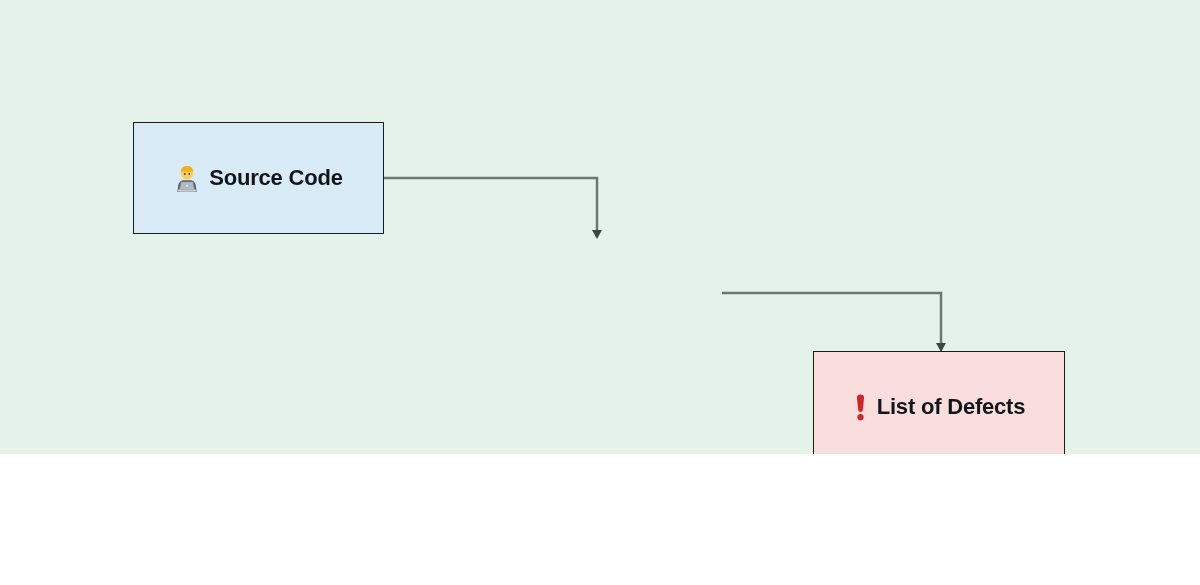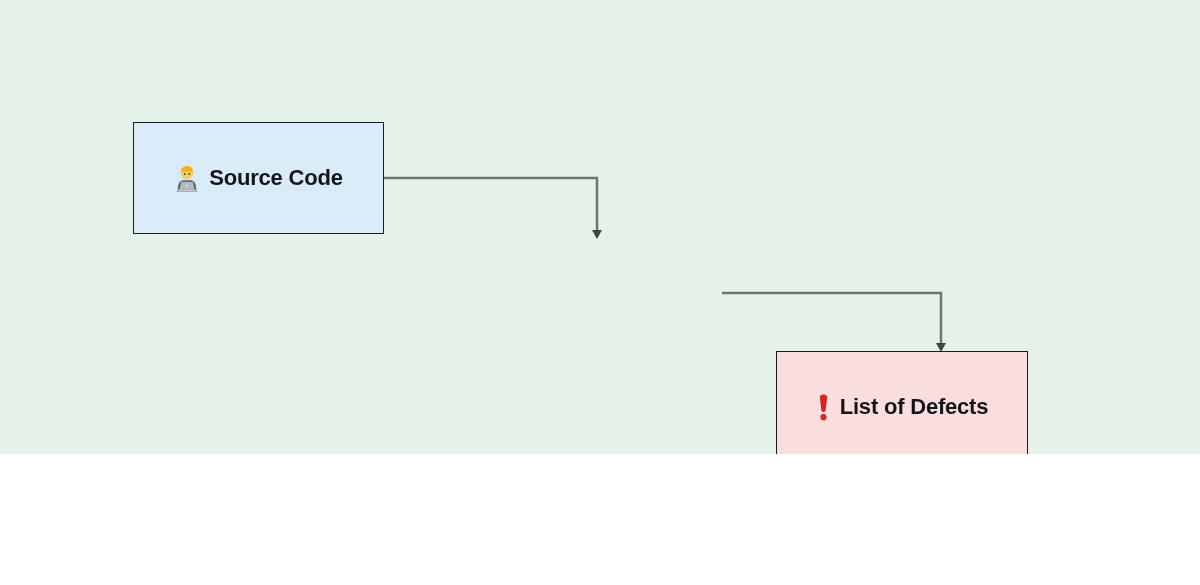--- a/index.html
+++ b/index.html
@@ -40,21 +40,21 @@
     display: inline-flex;
     align-items: center;
     justify-content: center;
     line-height: 0;
   }
   .node .label {
     white-space: nowrap;
   }
   .node-source   { left: 133px; top: 122px; width: 251px; height: 112px; }
   .node-static   { left: 469px; top: 238px; width: 253px; height: 110px; }
-  .node-defects  { left: 776px; top: 351px; width: 252px; height: 112px; }
+  .node-defects  { left: 813px; top: 351px; width: 252px; height: 112px; }
   .edge {
     fill: none;
     stroke-width: 2.5px;
   }
 </style>
 </head>
 <body>
 
 <div class="canvas" style="background-color: rgb(229, 242, 234); color: rgb(18, 22, 26);">
 

